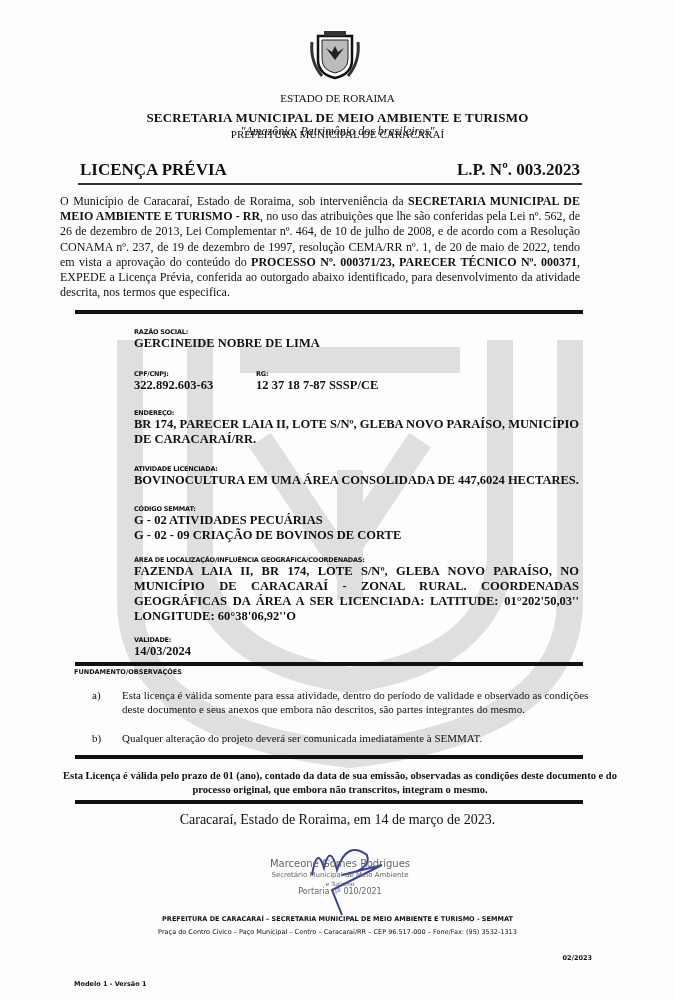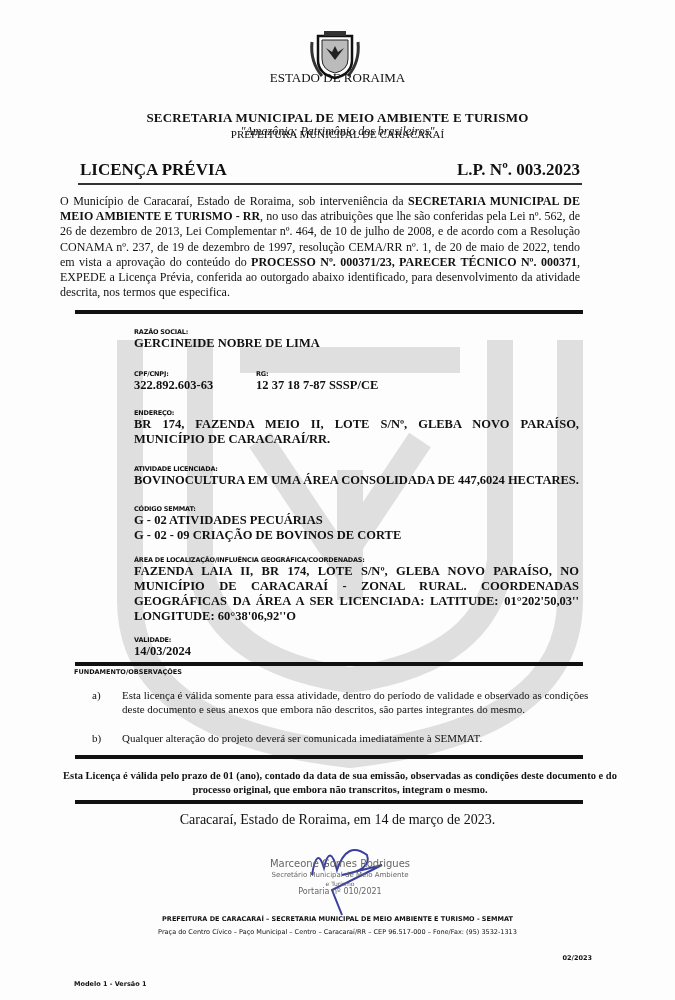--- a/index.html
+++ b/index.html
@@ -1,21 +1,21 @@
 <!DOCTYPE html>
 <html><head>
 <meta charset="utf-8">
 <style>
   html, body { margin:0; padding:0; }
   body { width:675px; height:1000px; background:#fdfdfd; position:relative; overflow:hidden;
          font-family:"Liberation Serif", serif; color:#111; }
   .watermark { position:absolute; left:90px; top:300px; width:520px; height:470px; opacity:0.22; pointer-events:none; }
   .crest { position:absolute; left:308px; top:28px; width:54px; height:54px; }
   .hdr { position:absolute; left:0; width:675px; text-align:center; }
-  .h1 { top:70px; font-size:13px; }
+  .h1 { top:92px; font-size:11px; }
   .h2 { top:96px; font-size:11px;margin-top:32px; }
   .h3 { top:110px; font-size:13px; font-weight:bold; letter-spacing:0.2px; }
   .h4 { top:124px; font-size:12px; font-style:italic; }
   .title-l { position:absolute; left:80px; top:160px; font-size:17px; font-weight:bold; }
   .title-r { position:absolute; right:95px; top:160px; font-size:17px; font-weight:bold; }
   .rule-thin { position:absolute; left:78px; width:504px; height:1.5px; background:#333; }
   .rule-thick { position:absolute; left:75px; width:508px; height:4px; background:#111; }
   .intro { position:absolute; left:60px; top:194px; width:520px; font-size:12px; line-height:15.2px; text-align:justify; }
   .sec { position:absolute; left:134px; width:445px; }
   .lbl { font-family:"DejaVu Sans", sans-serif; font-size:6.5px; font-weight:bold; letter-spacing:-0.2px; text-transform:uppercase; }
@@ -80,21 +80,21 @@
     <div class="val">322.892.603-63</div>
   </div>
   <div>
     <div class="lbl">RG:</div>
     <div class="val">12 37 18 7-87 SSSP/CE</div>
   </div>
 </div>
 
 <div class="sec" style="top:409px">
   <div class="lbl">ENDEREÇO:</div>
-  <div class="val">BR 174, FAZENDA MEIO II, LOTE S/Nº, GLEBA NOVO PARAÍSO, MUNICÍPIO DE CARACARAÍ/RR.</div>
+  <div class="val">BR 174, PARECER LAIA II, LOTE S/Nº, GLEBA NOVO PARAÍSO, MUNICÍPIO DE CARACARAÍ/RR.</div>
 </div>
 
 <div class="sec" style="top:465px">
   <div class="lbl">ATIVIDADE LICENCIADA:</div>
   <div class="val">BOVINOCULTURA EM UMA ÁREA CONSOLIDADA DE 447,6024 HECTARES.</div>
 </div>
 
 <div class="sec" style="top:505px">
   <div class="lbl">CÓDIGO SEMMAT:</div>
   <div class="val">G - 02  ATIVIDADES PECUÁRIAS</div>

